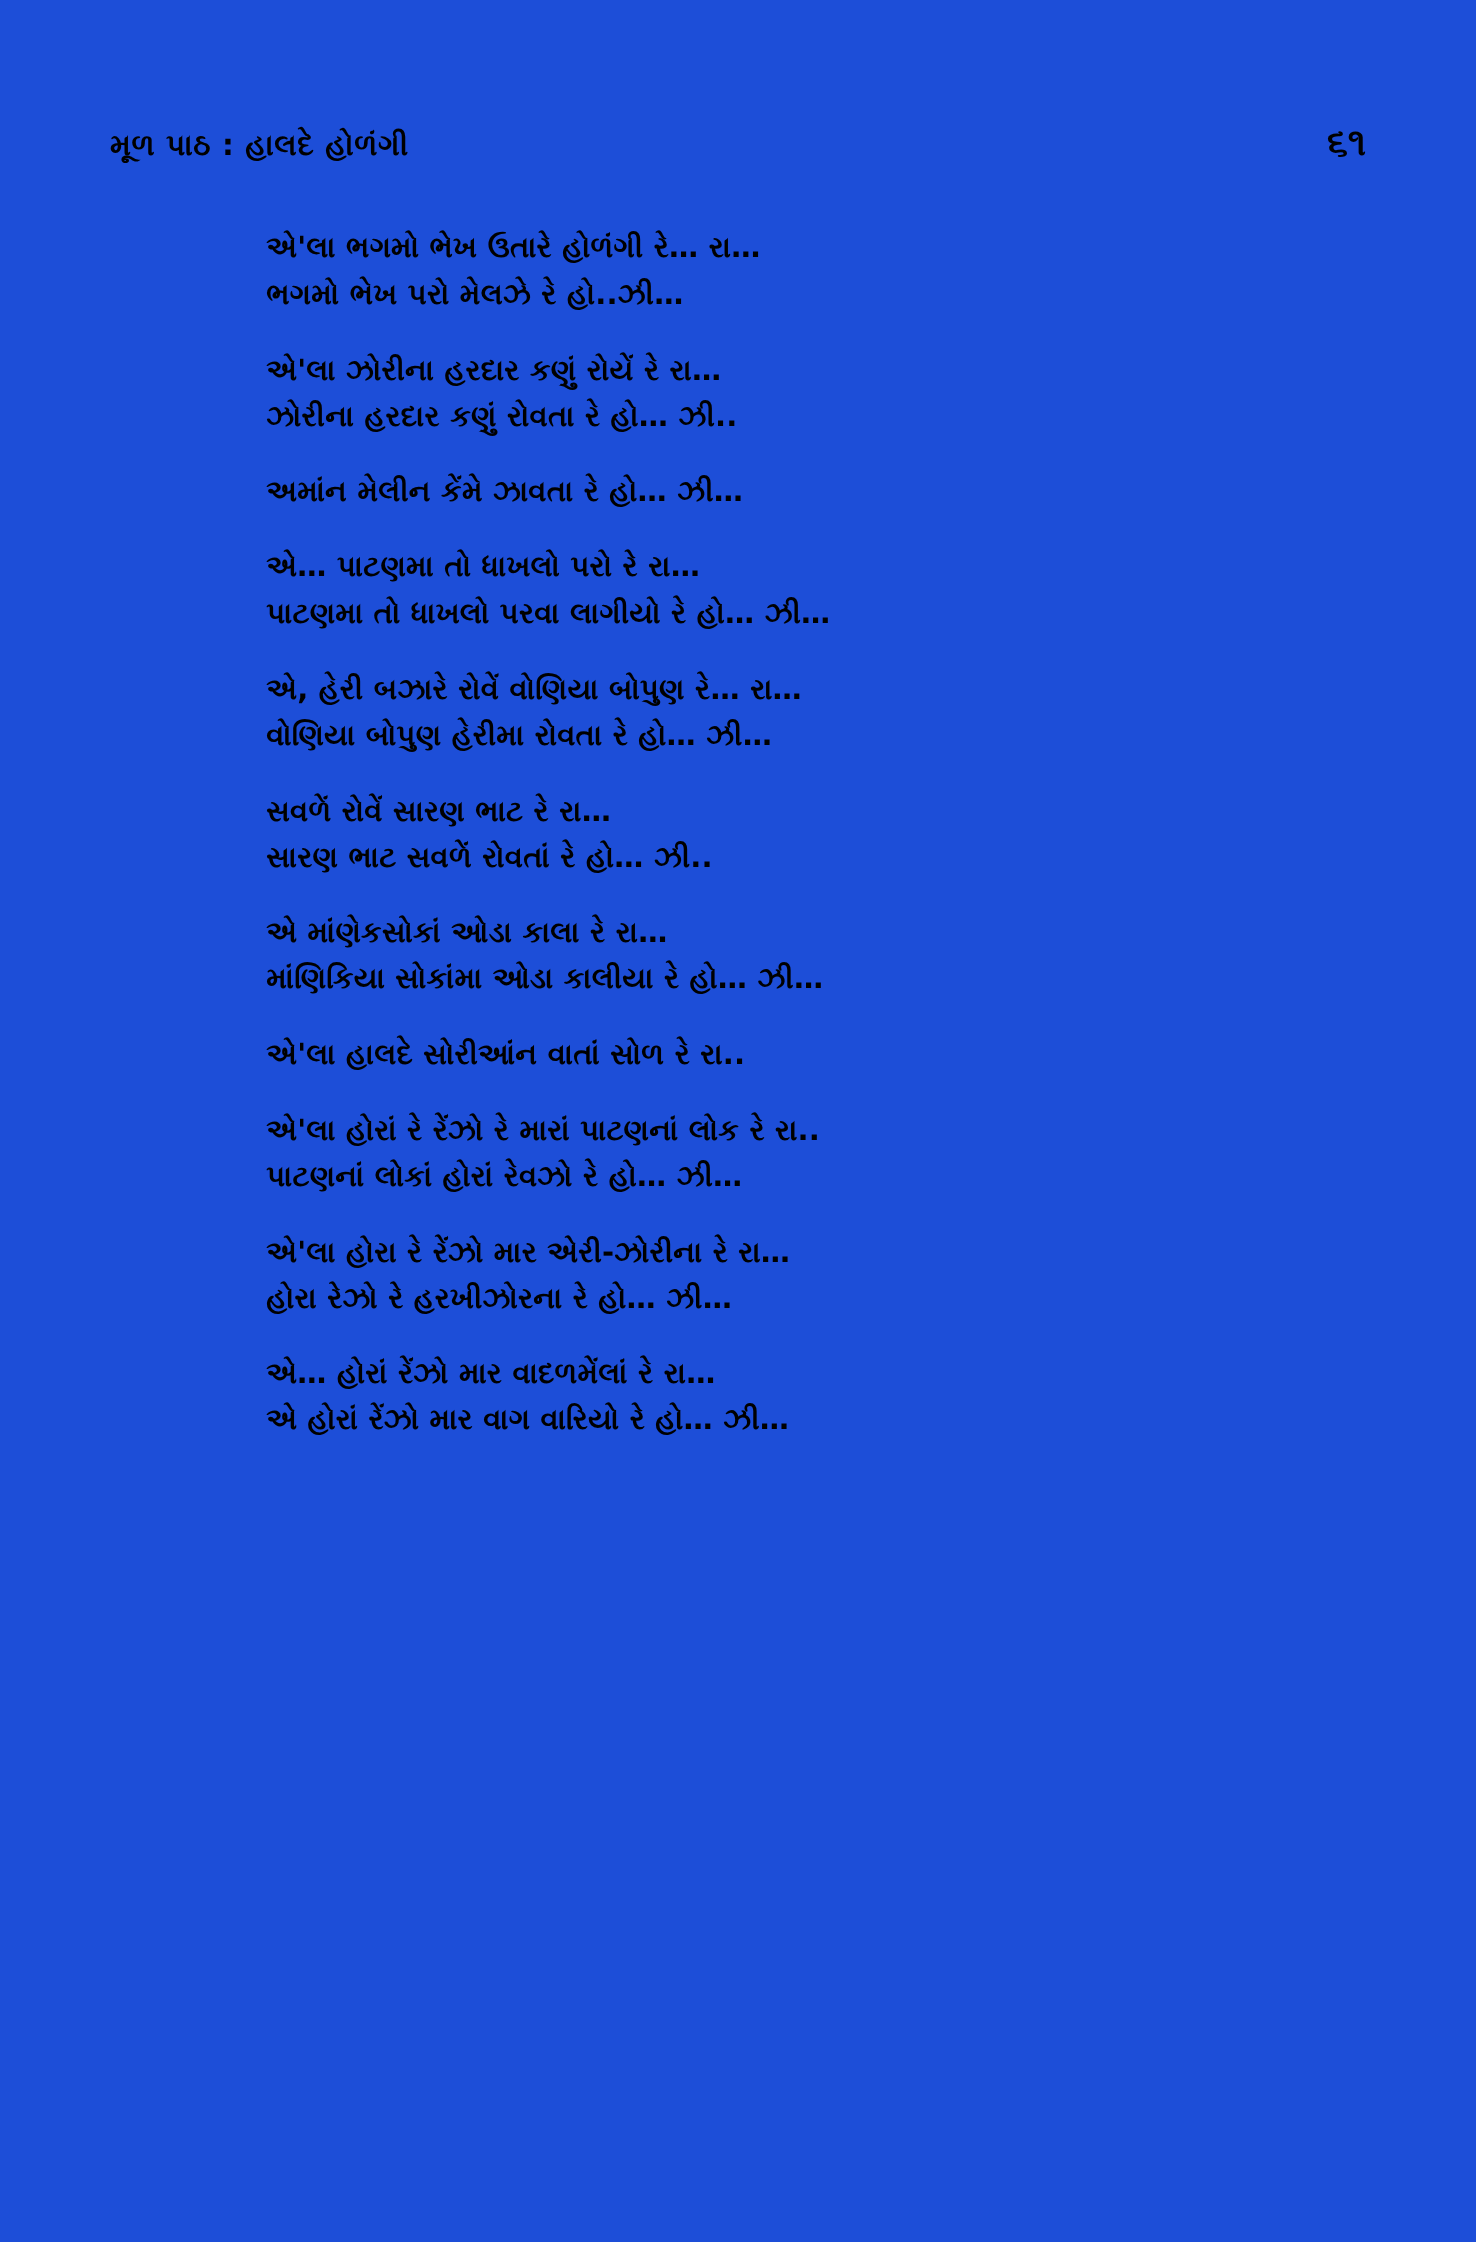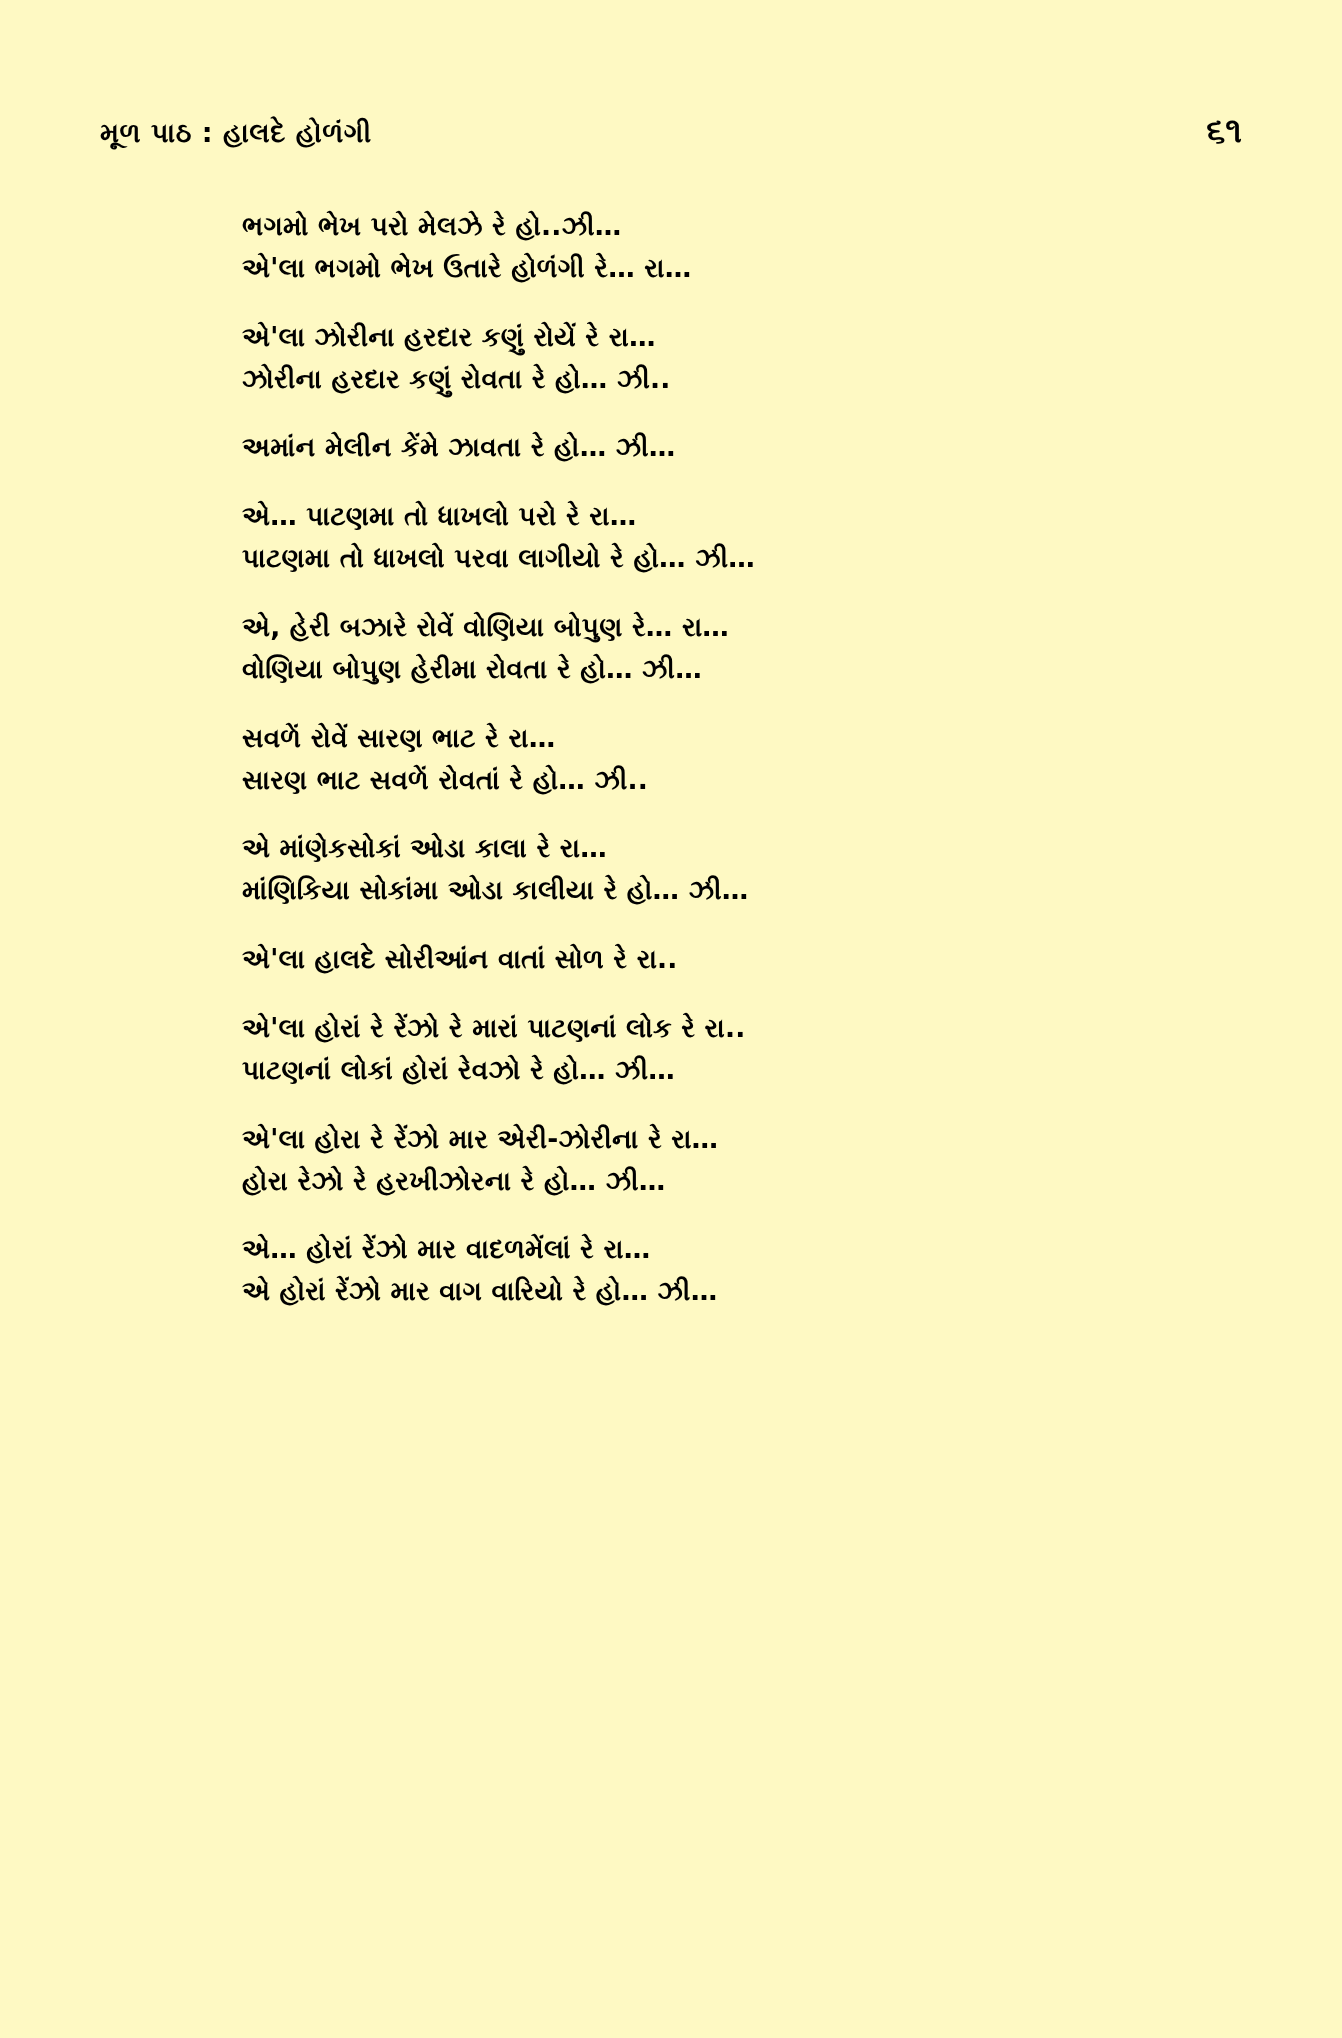--- a/index.html
+++ b/index.html
@@ -14,21 +14,21 @@
     color: #000000;
     position: relative;
     overflow: hidden;
   }
   .page {
     position: absolute;
     left: 0;
     top: 0;
     width: 1342px;
     height: 2038px;
-    background: #fef9c3;
+    background: #1d4ed8;
   }
   .header {
     position: absolute;
     left: 100px;
     top: 110px;
     right: 100px;
     height: 44px;
     display: flex;
     align-items: baseline;
     justify-content: space-between;
@@ -69,22 +69,22 @@
 
 <div class="page">
 
   <div class="header">
     <div class="header-title">મૂળ પાઠ : હાલદે હોળંગી</div>
     <div class="header-pagenum">૬૧</div>
   </div>
 
   <div class="body-text">
     <div class="stanza">
+      <div class="line">એ'લા ભગમો ભેખ ઉતારે હોળંગી રે… રા…</div>
       <div class="line">ભગમો ભેખ પરો મેલઝે રે હો..ઝી…</div>
-      <div class="line">એ'લા ભગમો ભેખ ઉતારે હોળંગી રે… રા…</div>
     </div>
     <div class="stanza">
       <div class="line">એ'લા ઝોરીના હરદાર કણું રોયેં રે રા…</div>
       <div class="line">ઝોરીના હરદાર કણું રોવતા રે હો… ઝી..</div>
     </div>
     <div class="stanza">
       <div class="line">અમાંન મેલીન કેંમે ઝાવતા રે હો… ઝી…</div>
     </div>
     <div class="stanza">
       <div class="line">એ… પાટણમા તો ધાખલો પરો રે રા…</div>

